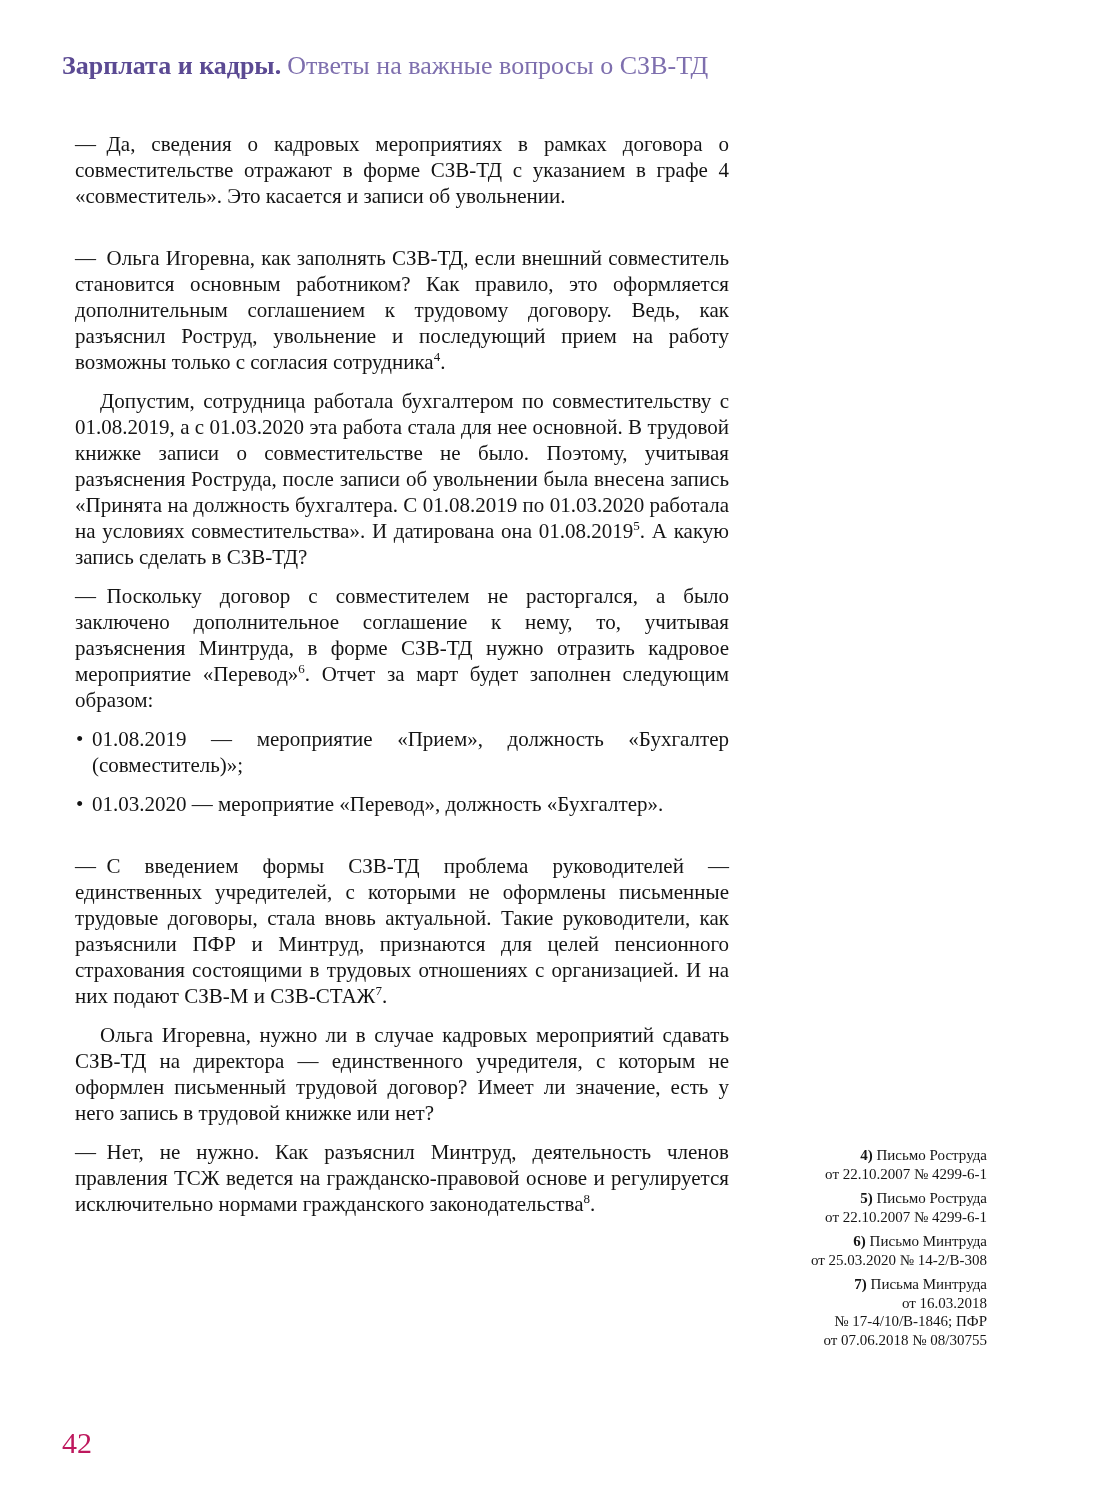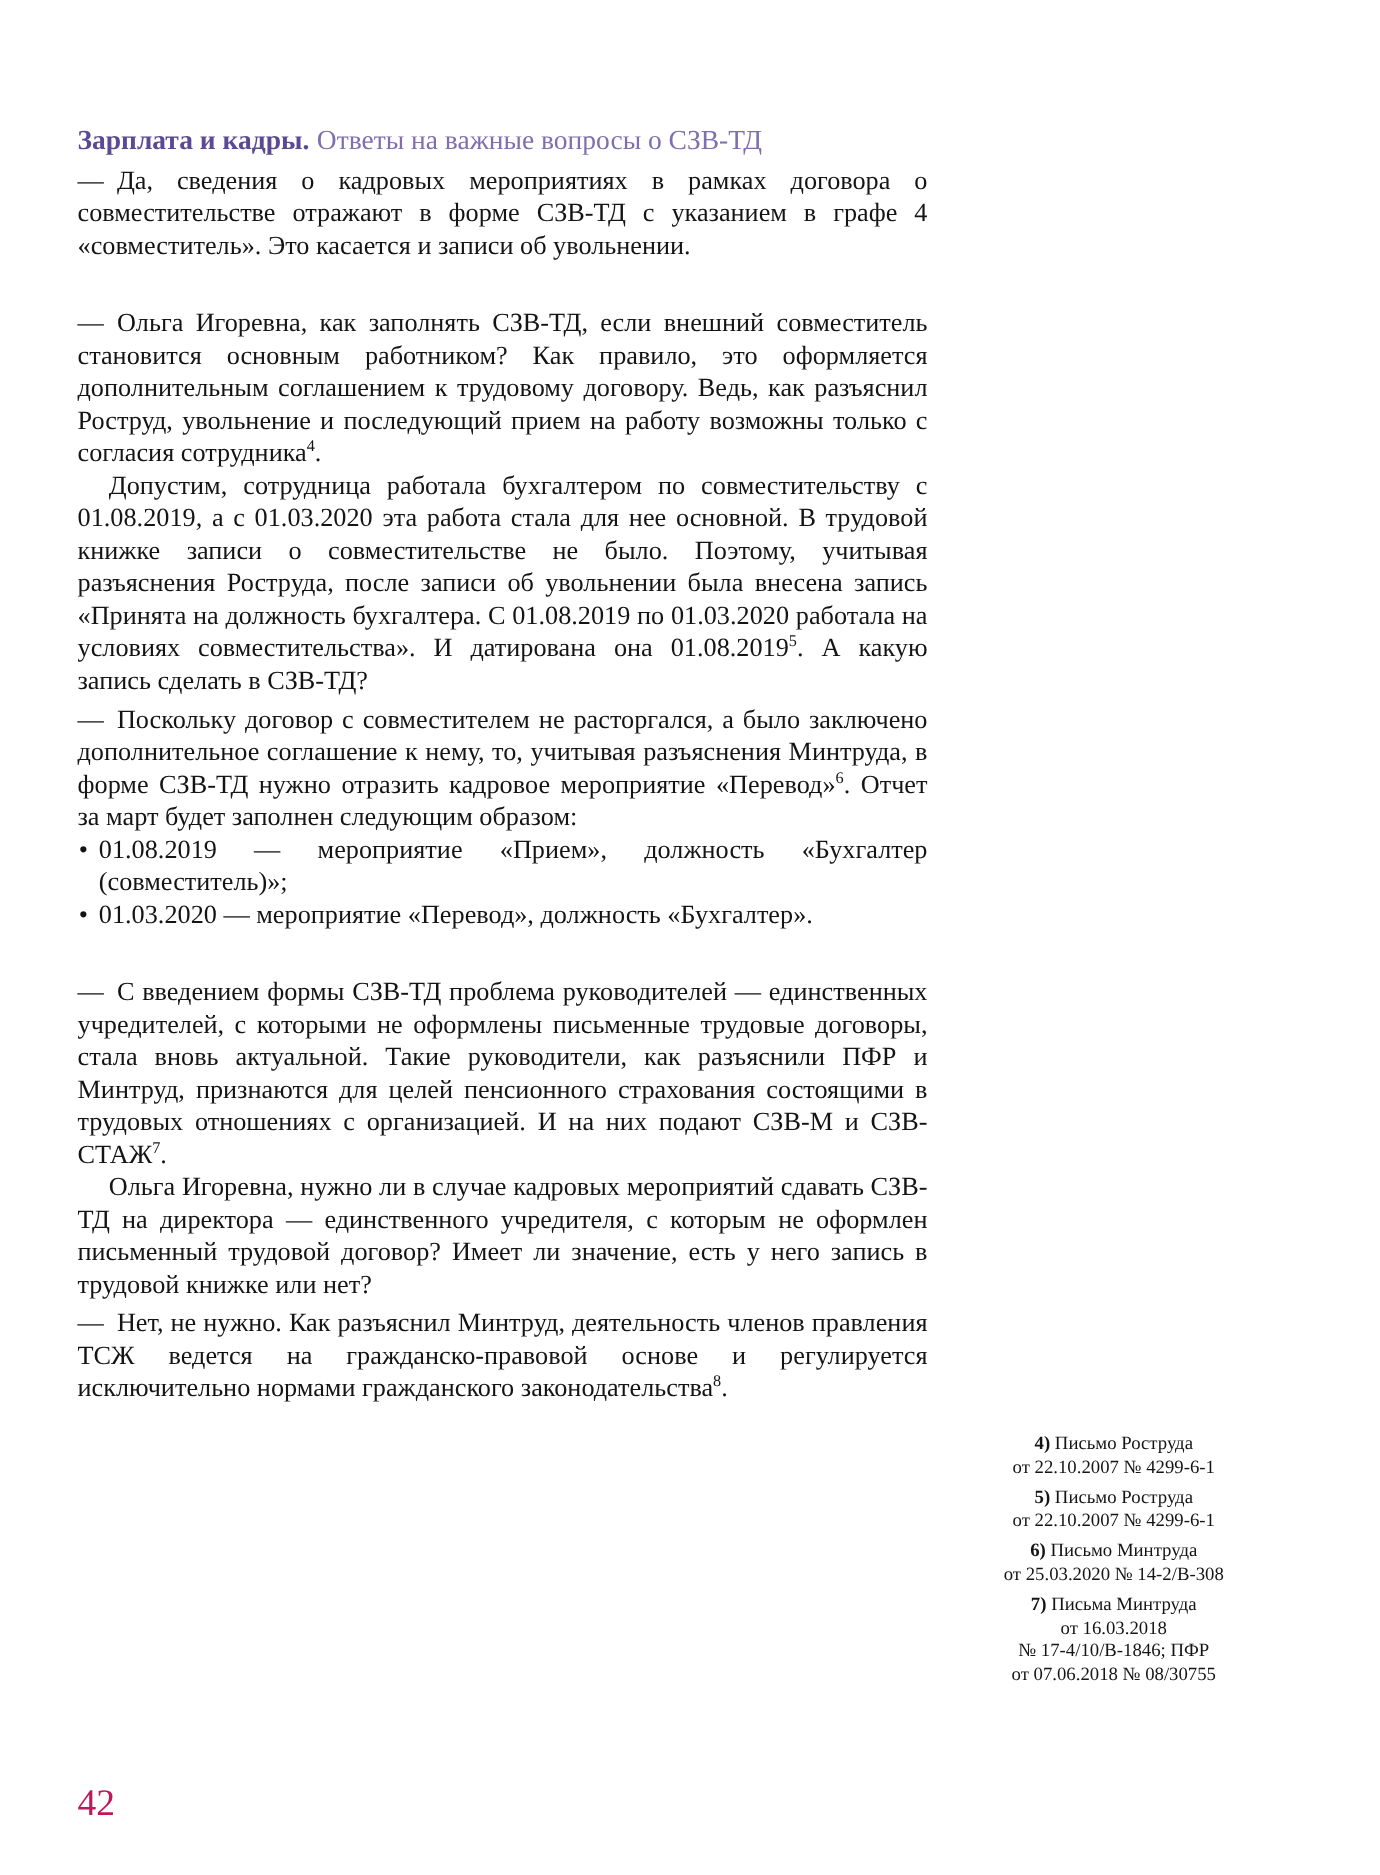--- a/index.html
+++ b/index.html
@@ -14,45 +14,44 @@
     height: 1500px;
     position: relative;
     font-family: "Liberation Serif", "DejaVu Serif", serif;
     color: var(--text-color);
     overflow: hidden;
   }
   .page-header {
     position: absolute;
     left: 62px;
     top: 52px;
-    font-size: 22px;
+    font-size: 26px;
     line-height: 28px;
     white-space: nowrap;
-    margin-top: 46px;
   }
   .brand {
     font-weight: bold;
     color: var(--brand-color);
   }
   .section {
     color: var(--section-color);
     margin-left: 6px;
   }
   .article {
     position: absolute;
     left: 62px;
     top: 126px;
     width: 680px;
     font-size: 21px;
     line-height: 26px;
     text-align: justify;
     hyphens: auto;
     -webkit-hyphens: auto;
   }
-  .article p { margin: 0; }
+  .article p { margin: 13px; }
   .article .question { font-weight: normal; }
   .article .space-before { margin-top: 36px; }
   .article .indent { text-indent: 25px; }
   .article .answer { margin-top: 5px; }
   .article .bullet {
     position: relative;
     padding-left: 17px;
     margin-top: 0;
   }
   .bullet-marker {
@@ -65,21 +64,21 @@
     line-height: 0;
     vertical-align: super;
   }
   .footnotes {
     position: absolute;
     left: 795px;
     top: 1146px;
     width: 192px;
     font-size: 15px;
     line-height: 18.5px;
-    text-align: center;
+    text-align: right;
   }
   .footnote { margin-bottom: 6px; }
   .fn-marker { font-weight: bold; }
   .fn-text { white-space: pre-line; }
   .page-number {
     position: absolute;
     left: 62px;
     top: 1426px;
     font-size: 30px;
     line-height: 34px;

